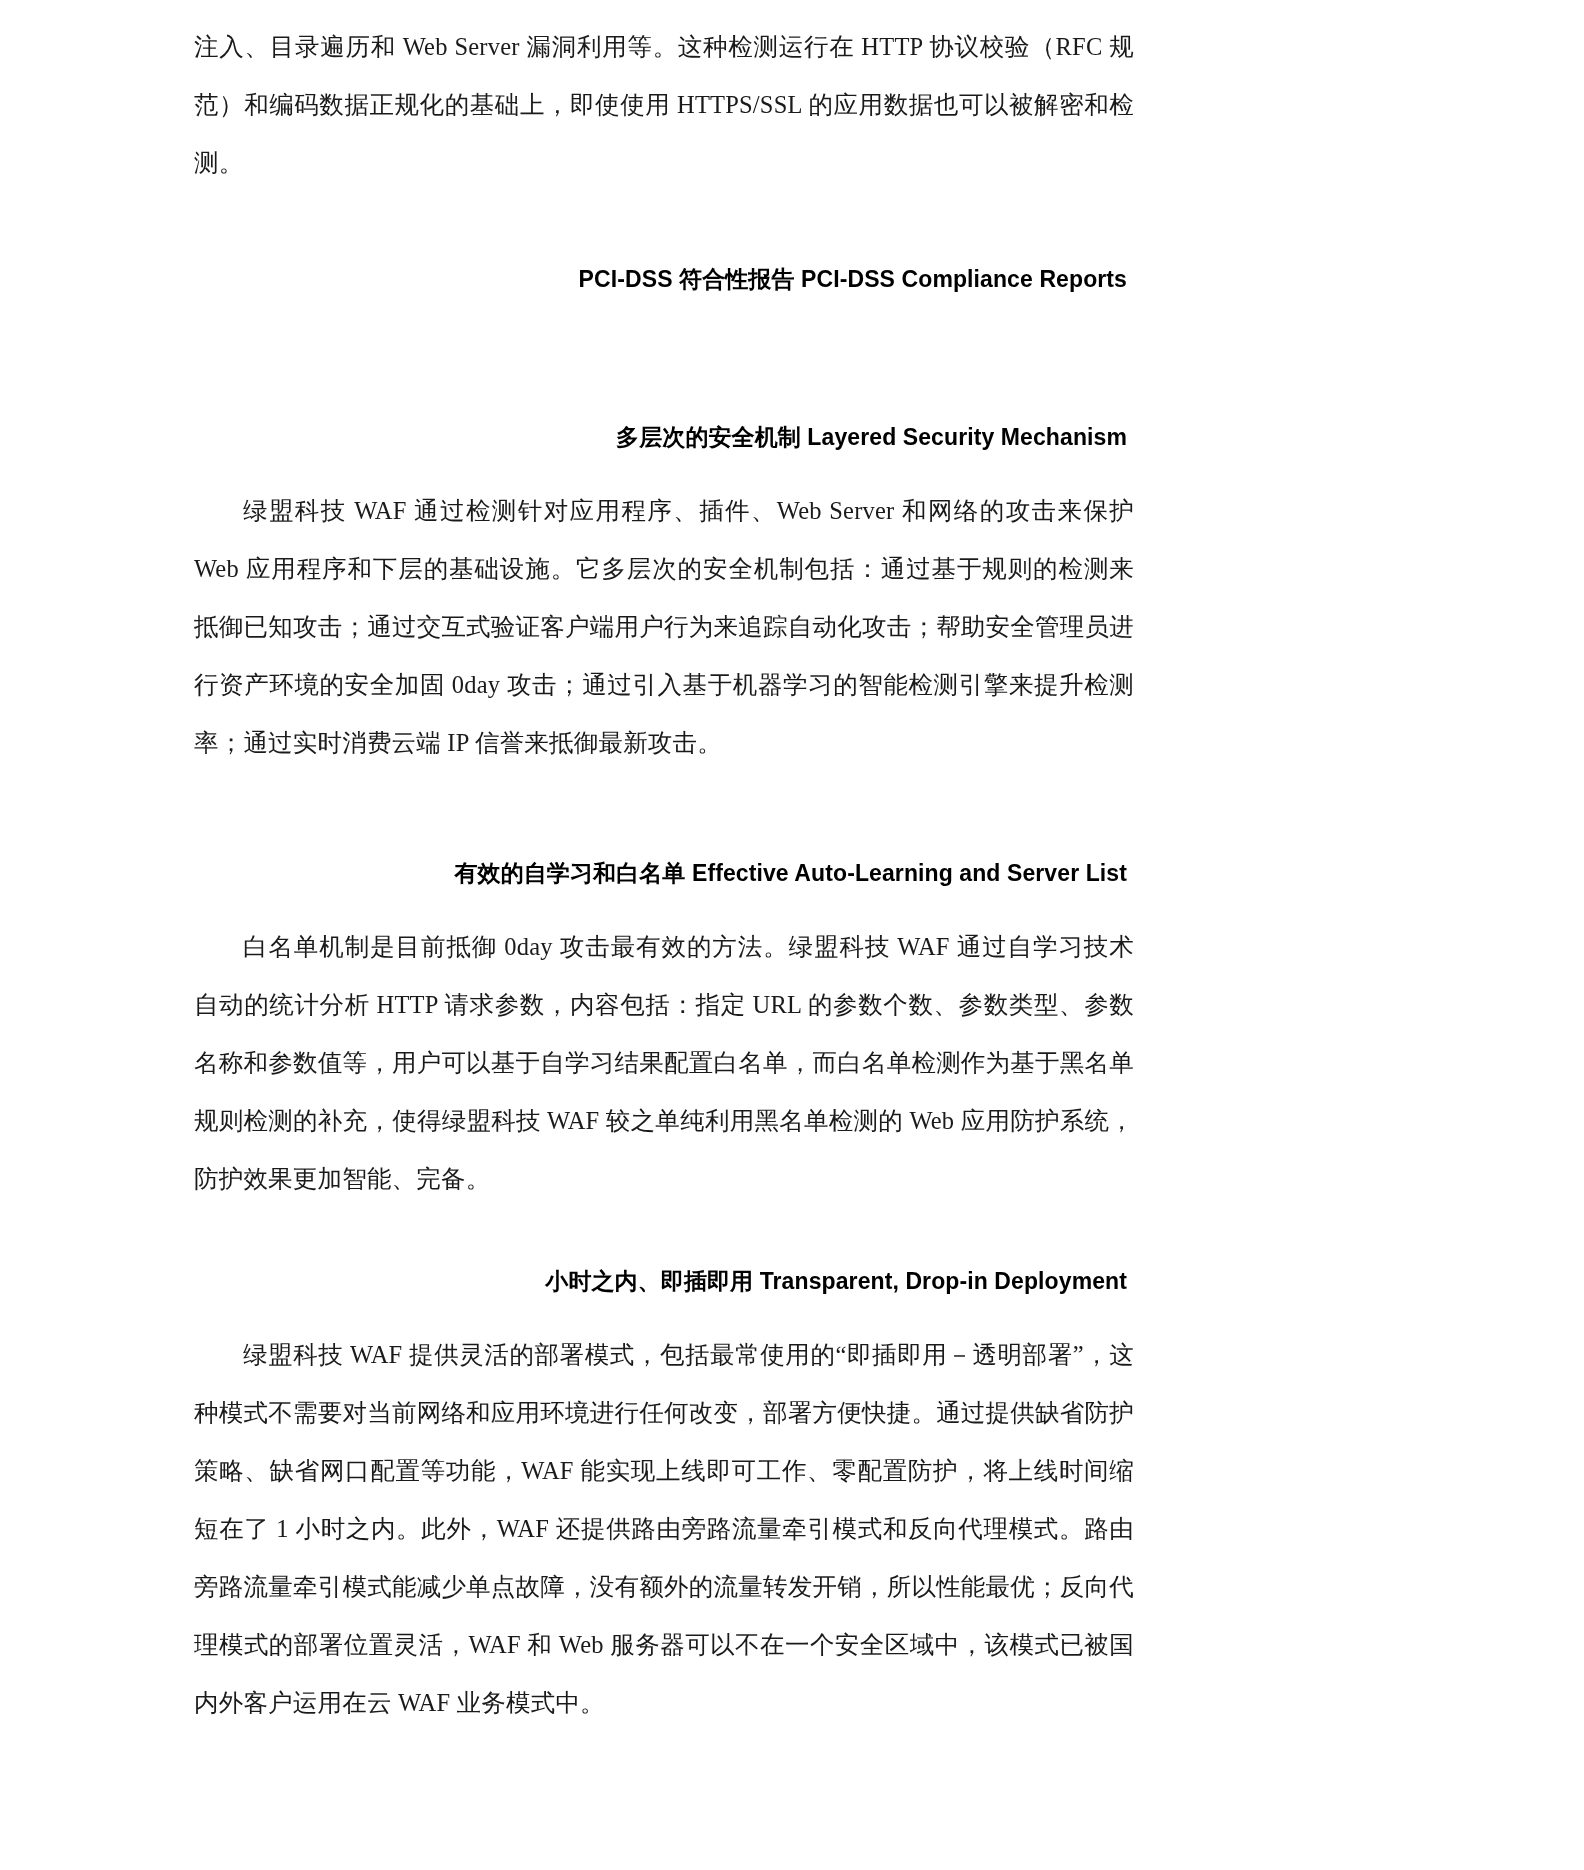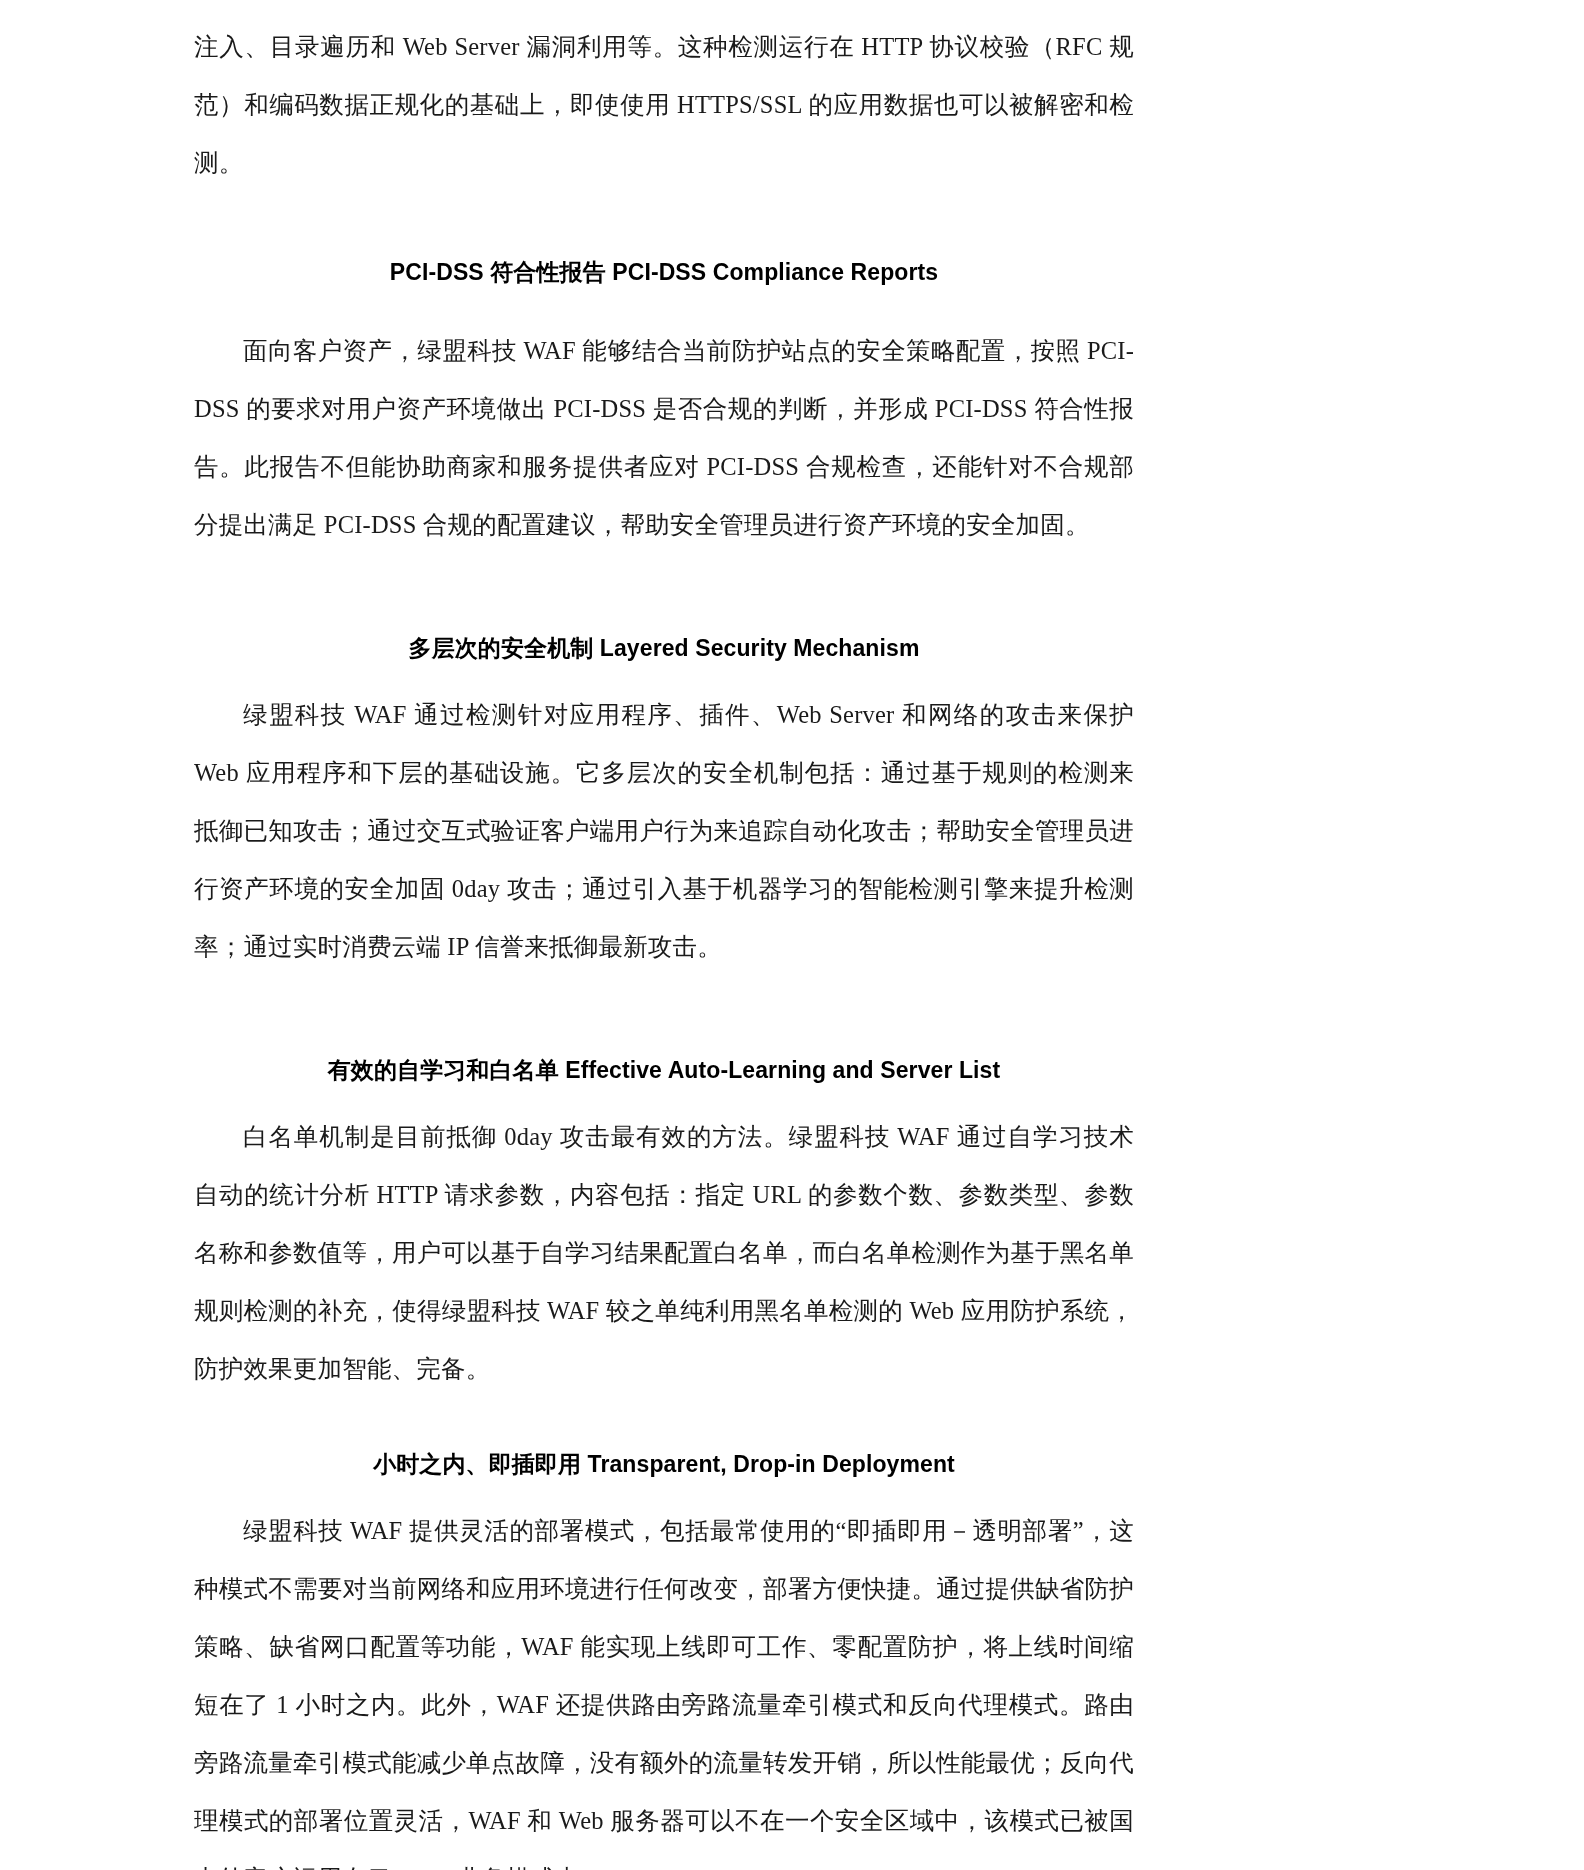--- a/index.html
+++ b/index.html
@@ -36,22 +36,22 @@
   }
   .para.indent {
     text-indent: 2em;
   }
   
   .heading {
     font-size: 23px;
     line-height: 40px;
     font-weight: bold;
     color: #000000;
-    margin: 0;
-    text-align: center;
+    margin: 7px;
+    text-align: right;
     font-family: "Liberation Sans", "DejaVu Sans", sans-serif;
     letter-spacing: 0.1px;
   }
   .gap-xl { height: 74px; }
   .gap-lg { height: 60px; }
   .gap-md { height: 46px; }
   .gap-sm { height: 30px; }
   .gap-xs { height: 18px; }
 </style>
 </head>
@@ -63,21 +63,20 @@
     <div class="gap-xs"></div>
 
     <p class="para">注入、目录遍历和 Web Server 漏洞利用等。这种检测运行在 HTTP 协议校验（RFC 规范）和编码数据正规化的基础上，即使使用 HTTPS/SSL 的应用数据也可以被解密和检测。</p>
 
     <div class="gap-lg"></div>
 
     <h2 class="heading">PCI-DSS 符合性报告 PCI-DSS Compliance Reports</h2>
 
     <div class="gap-sm"></div>
 
-    <p class="para indent">面向客户资产，绿盟科技 WAF 能够结合当前防护站点的安全策略配置，按照 PCI-DSS 的要求对用户资产环境做出 PCI-DSS 是否合规的判断，并形成 PCI-DSS 符合性报告。此报告不但能协助商家和服务提供者应对 PCI-DSS 合规检查，还能针对不合规部分提出满足 PCI-DSS 合规的配置建议，帮助安全管理员进行资产环境的安全加固。</p>
 
     <div class="gap-xl"></div>
 
     <h2 class="heading">多层次的安全机制 Layered Security Mechanism</h2>
 
     <div class="gap-xs"></div>
 
     <p class="para indent">绿盟科技 WAF 通过检测针对应用程序、插件、Web Server 和网络的攻击来保护 Web 应用程序和下层的基础设施。它多层次的安全机制包括：通过基于规则的检测来抵御已知攻击；通过交互式验证客户端用户行为来追踪自动化攻击；帮助安全管理员进行资产环境的安全加固 0day 攻击；通过引入基于机器学习的智能检测引擎来提升检测率；通过实时消费云端 IP 信誉来抵御最新攻击。</p>
 
     <div class="gap-xl"></div>

